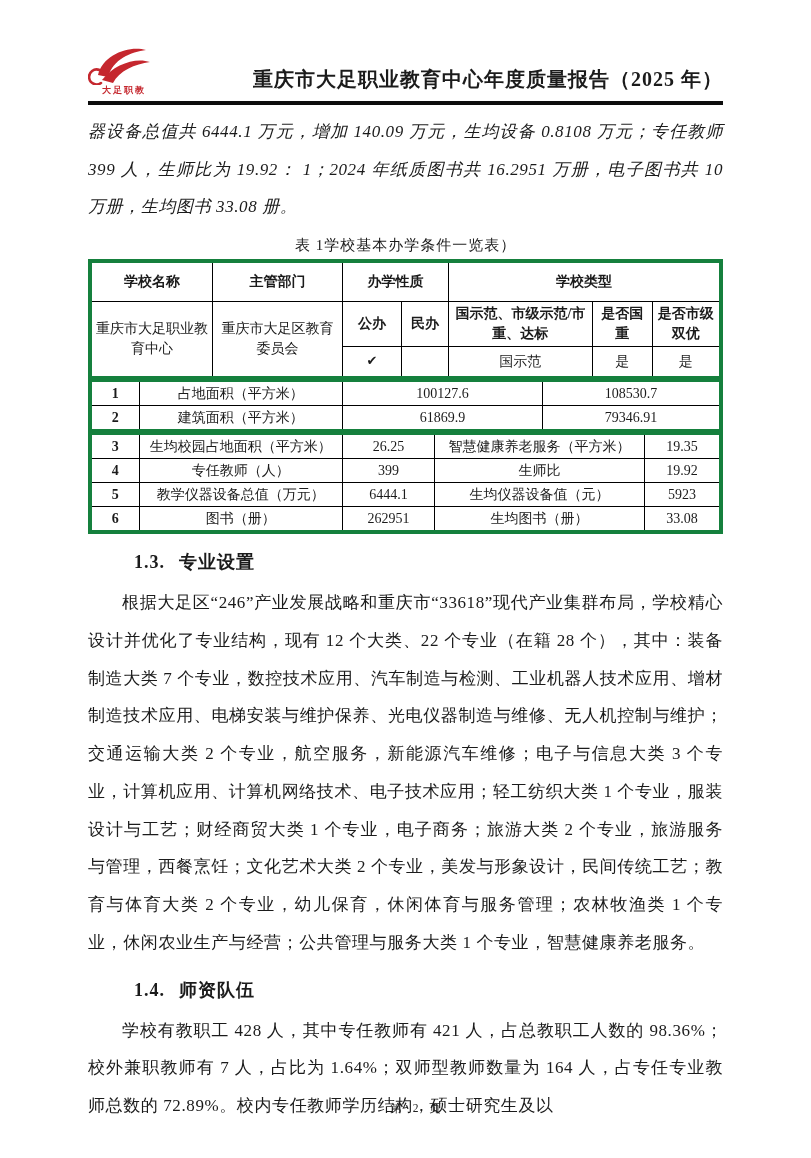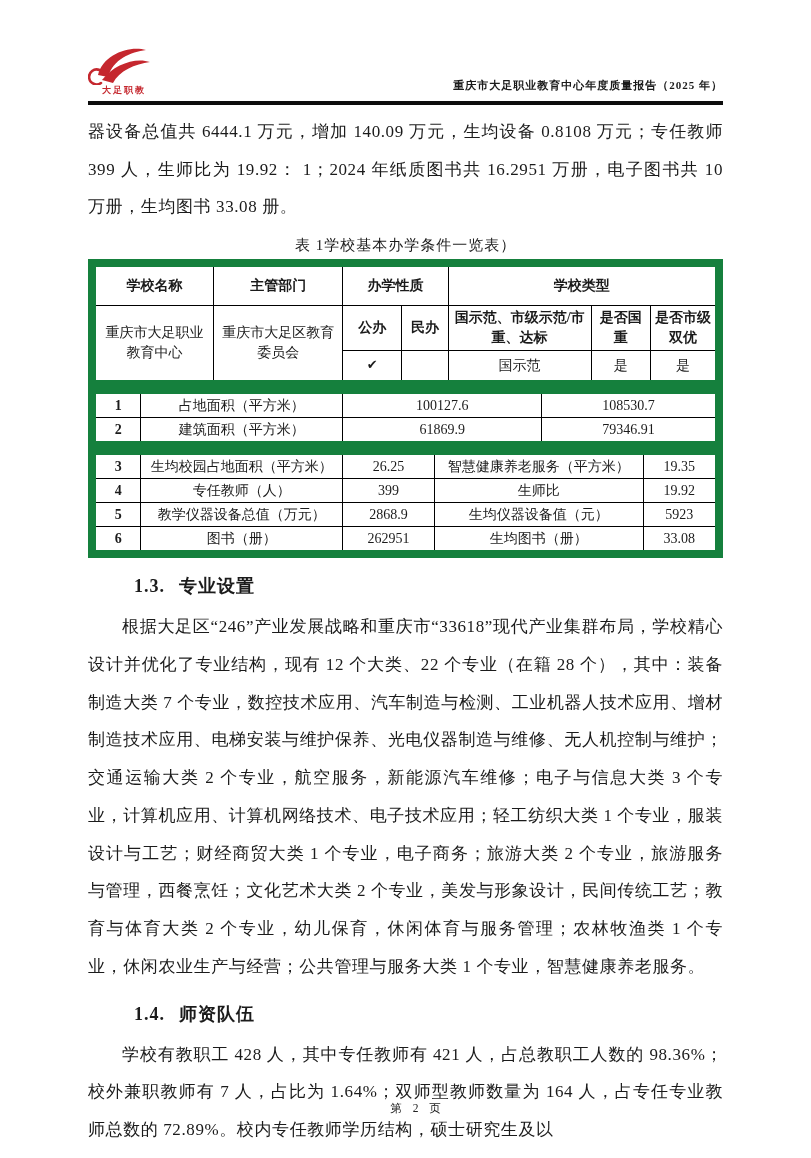--- a/index.html
+++ b/index.html
@@ -21,44 +21,44 @@
     padding-bottom:6px;
   }
   .logo{display:flex;flex-direction:column;line-height:1;width:78px;}
   .logo svg{display:block;}
   .logo-text{
     font-family:"Liberation Sans","DejaVu Sans",sans-serif;
     font-size:9px;font-weight:bold;color:#c5272e;letter-spacing:2px;
     margin:1px 0 0 14px;white-space:nowrap;
   }
   .report-title{
-    font-size:11px;font-weight:bold;letter-spacing:1px;
+    font-size:20px;font-weight:bold;letter-spacing:1px;
     padding-bottom:2px;white-space:nowrap;
   }
   
   p.body{
     font-size:17px;line-height:2.22;letter-spacing:0.6px;
     text-align:justify;margin:0;
   }
-  p.first{margin-top:8px;}
+  p.first{margin-top:8px;font-style:italic;}
   p.indent{text-indent:2em;}
   
   .caption{
     text-align:center;font-weight:normal;font-size:15px;
     margin:10px 0 4px 0;letter-spacing:1px;
   }
   table.tbl{
     width:100%;border-collapse:collapse;table-layout:fixed;
     font-size:14px;text-align:center;
   }
   table.tbl td{
     border:1px solid #000;padding:1px 3px;vertical-align:middle;
     line-height:1.45;word-break:break-all;
   }
-  table.tbl{border:8px solid #15803d;}
+  table.tbl{border:4px solid #15803d;}
   table.mid,table.bot{margin-top:-2px;}
   td.hd{font-weight:bold;}
   .top tr.r1 td{height:36px;}
   .top tr.r2 td{height:42px;}
   .top tr.r3 td{height:27px;}
   .mid tr td,.bot tr td{height:21px;}
   .check{font-size:13px;}
   
   h2.sec{
     font-size:18px;font-weight:bold;margin:16px 0 10px 46px;
@@ -170,21 +170,21 @@
     <tr>
       <td class="hd">4</td>
       <td>专任教师（人）</td>
       <td>399</td>
       <td>生师比</td>
       <td>19.92</td>
     </tr>
     <tr>
       <td class="hd">5</td>
       <td>教学仪器设备总值（万元）</td>
-      <td>2868.9</td>
+      <td>6444.1</td>
       <td>生均仪器设备值（元）</td>
       <td>5923</td>
     </tr>
     <tr>
       <td class="hd">6</td>
       <td>图书（册）</td>
       <td>262951</td>
       <td>生均图书（册）</td>
       <td>33.08</td>
     </tr>

